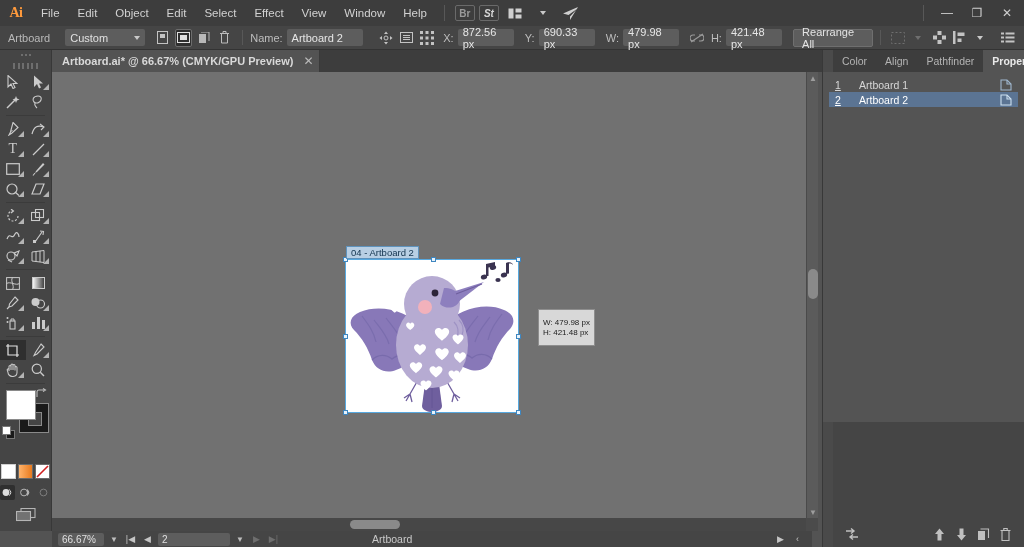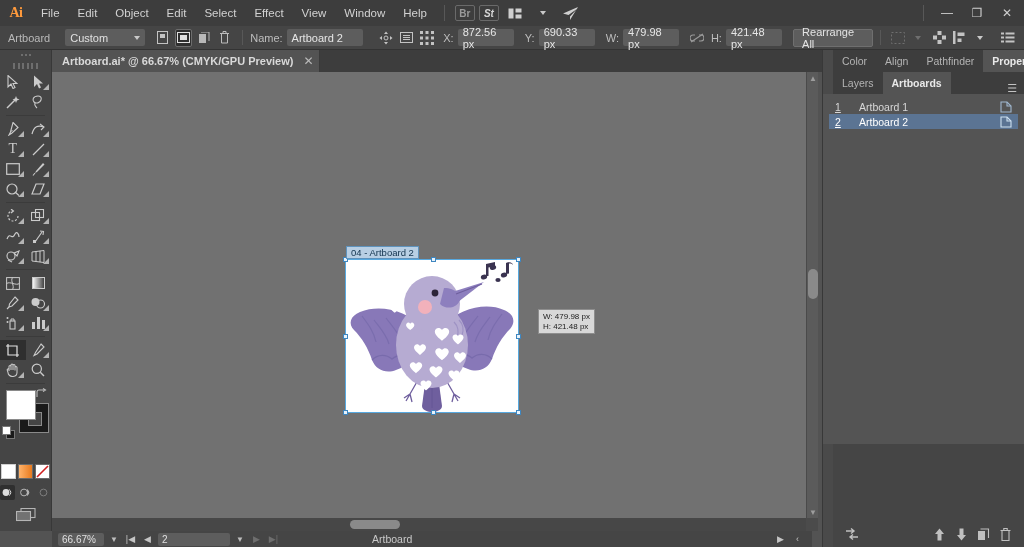--- a/index.html
+++ b/index.html
@@ -164,21 +164,21 @@
     font-size:9.5px; line-height:11px; padding:0 4px; white-space:nowrap; z-index:5;
   }
   .sel-box{
     position:absolute; left:293px; top:187px; width:174px; height:154px;
     border:1px dashed #57a9e0; pointer-events:none;
   }
   .handle{ position:absolute; width:5px;height:5px;background:#e8f2fa;border:1px solid #3e86c0; }
   .tooltip-wh{
     position:absolute; left:486px; top:237px;
     background:#d8d8d8; border:1px solid #8e8e8e; color:#202020;
-    font-size:8px; line-height:9.5px; padding:2px 4px; white-space:nowrap;
+    font-size:8px; line-height:9.5px; padding:8px 4px; white-space:nowrap;
   }
 
   
   .vscroll{
     position:absolute; left:806px; top:72px; width:12px; height:446px;
     background:#5b5b5b; border-left:1px solid #4a4a4a;
   }
   .vthumb{ position:absolute; left:1px; top:197px; width:10px; height:30px; background:#8a8a8a; border-radius:5px; }
   .sc-arrow{ position:absolute; left:0; width:12px; height:12px; display:flex;align-items:center;justify-content:center; color:#9d9d9d; font-size:8px;}
   .hscroll{
@@ -823,25 +823,20 @@
     <div class="rp-strip"></div>
 
     <div class="panel-tabs">
       <div class="ptab">Color</div>
       <div class="ptab">Align</div>
       <div class="ptab">Pathfinder</div>
       <div class="ptab active">Properties</div>
     </div>
 
 
-    <div class="panel-tabs row2">
-      <div class="ptab">Layers</div>
-      <div class="ptab active">Artboards</div>
-      <div class="pmenu">☰</div>
-    </div>
 
     <div class="panel-body">
       <div style="height:5px"></div>
       <div class="ab-row">
         <span class="ab-num">1</span>
         <span class="ab-name">Artboard 1</span>
         <span class="ab-ic">
           <svg width="12" height="12" viewBox="0 0 12 12">
               <path d="M1 1 H7 L11 5 V11 H1 Z" fill="none" stroke="#9fb7cf" stroke-width="1.1"></path>
               <path d="M7 1 V5 H11" fill="none" stroke="#9fb7cf" stroke-width="1.1"></path>

